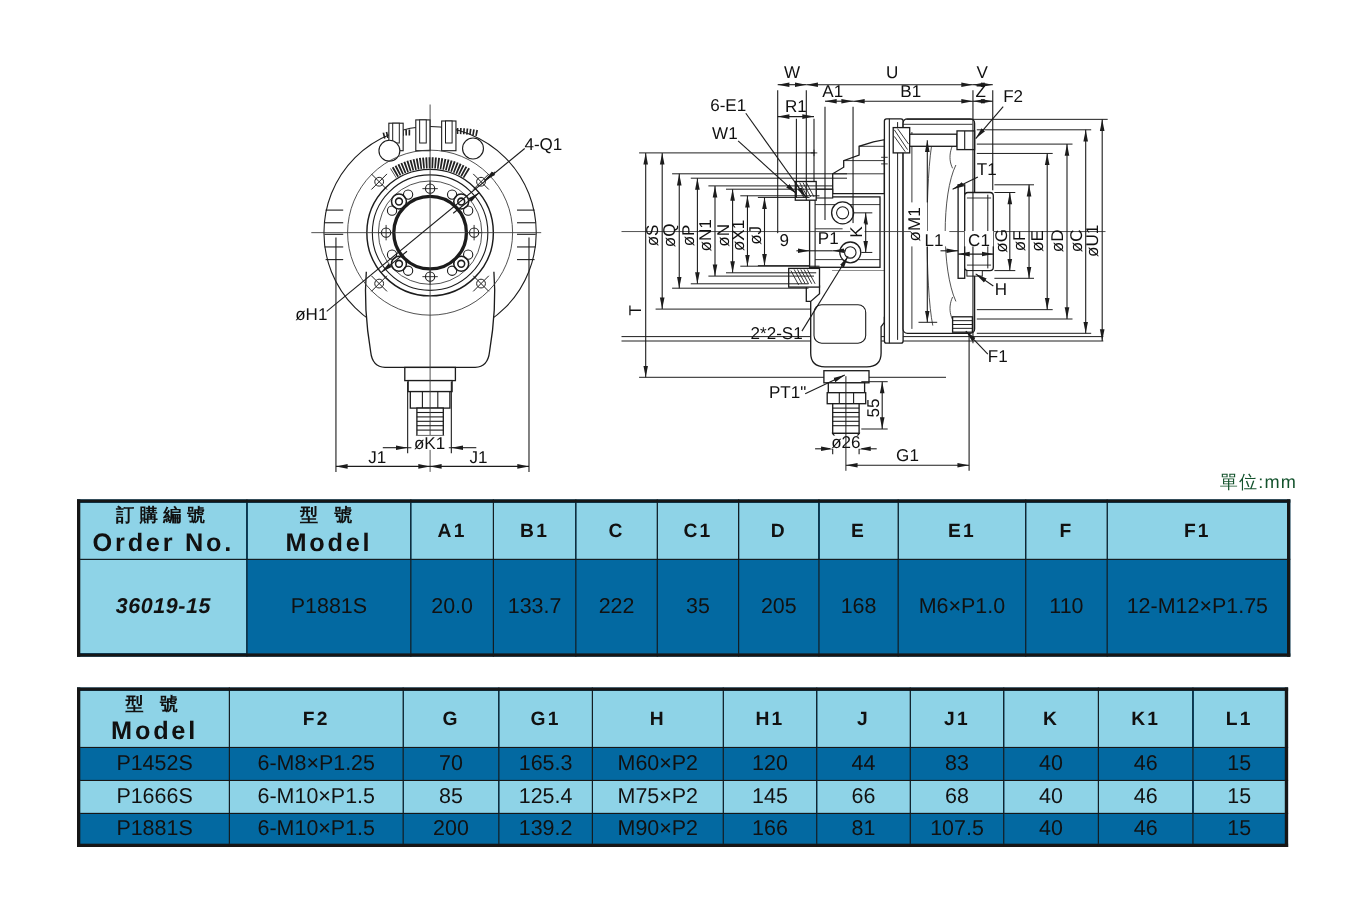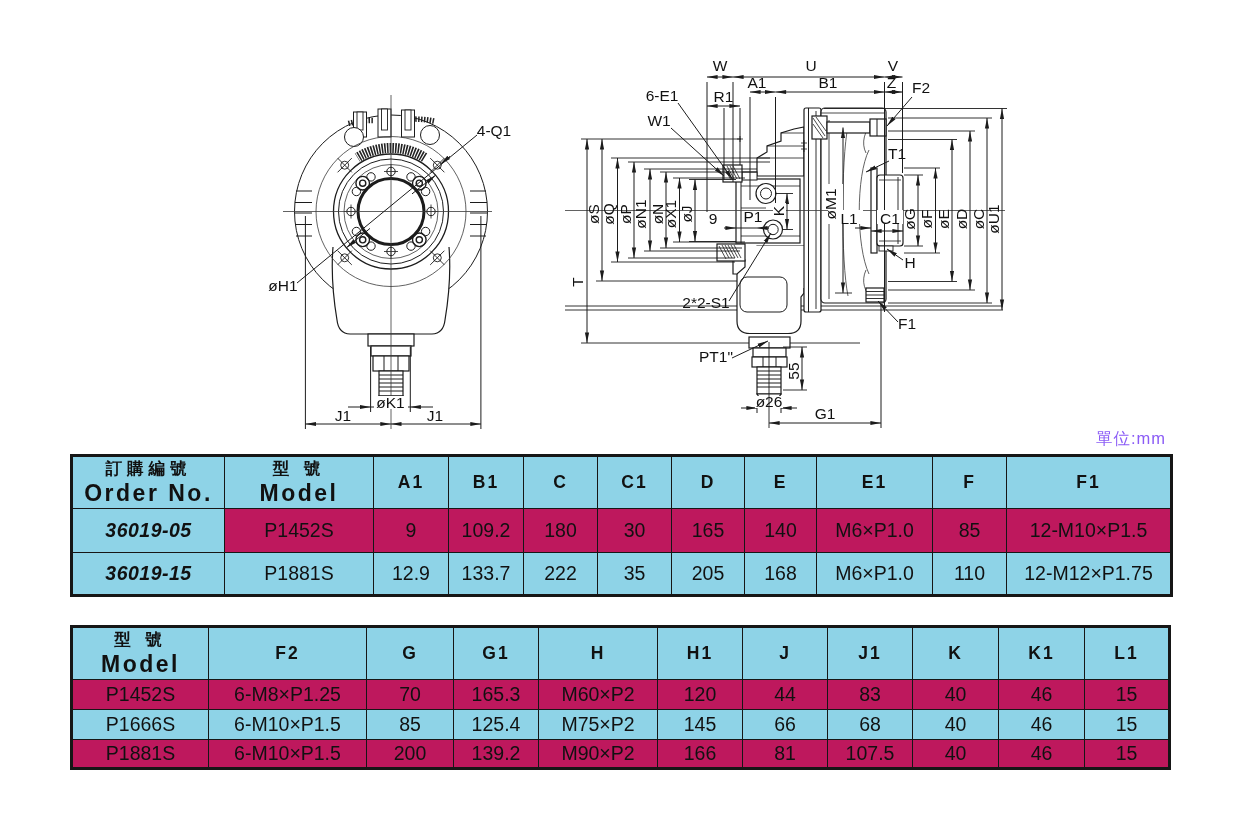--- a/index.html
+++ b/index.html
@@ -4,22 +4,22 @@
 <style>
   html,body{margin:0;padding:0;background:#fff;}
   body{width:1240px;height:827px;position:relative;font-family:"Liberation Sans",sans-serif;color:#111;}
   #drawing{position:absolute;left:0;top:0;}
   .d{stroke:#1c1c1c;stroke-width:1;fill:none;}
   .d2{stroke:#1c1c1c;stroke-width:1.4;fill:none;}
   .thin{stroke:#3a3a3a;stroke-width:0.8;fill:none;}
   .wf{fill:#ffffff;stroke:#1c1c1c;stroke-width:1.2;}
   .lbl{font:15.5px "Liberation Sans",sans-serif;fill:#111;}
   .lblbg{fill:#ffffff;}
-  #unit-note{position:absolute;right:74px;top:428px;font:16.5px "Liberation Sans",sans-serif;letter-spacing:1px;color:#8b5cf6;}
-  table.spec{position:absolute;border-collapse:collapse;table-layout:fixed;background:#be185d;}
+  #unit-note{position:absolute;right:61px;top:428px;font:16.5px "Liberation Sans",sans-serif;letter-spacing:1px;color:#14532d;}
+  table.spec{position:absolute;border-collapse:collapse;table-layout:fixed;background:#0369a1;}
   table.spec td,table.spec th{border:1.6px solid #161616;text-align:center;vertical-align:middle;padding:0;overflow:hidden;white-space:nowrap;}
   table.spec{border:3px solid #161616;}
   table.spec th{background:var(--blue);font-weight:bold;}
   #table1{left:70px;top:454px;width:1100px;height:143px;}
   #table2{left:70px;top:625px;width:1098px;height:143px;}
   .hzh{font-size:16.5px;letter-spacing:5px;font-weight:bold;}
   .hen{font-size:23px;letter-spacing:2.5px;font-weight:bold;}
   .hone{font-size:17.5px;letter-spacing:2px;font-weight:bold;}
   table.spec td{font-size:19.5px;}
   table.spec tr{height:29.8px;}
@@ -462,36 +462,23 @@
         <th><span class="hone">C1</span></th>
         <th><span class="hone">D</span></th>
         <th><span class="hone">E</span></th>
         <th><span class="hone">E1</span></th>
         <th><span class="hone">F</span></th>
         <th><span class="hone">F1</span></th>
       </tr>
   </thead>
   <tbody>
       <tr>
-        <td class="c0">36019-05</td>
-        <td>P1452S</td>
-        <td>9</td>
-        <td>109.2</td>
-        <td>180</td>
-        <td>30</td>
-        <td>165</td>
-        <td>140</td>
-        <td>M6×P1.0</td>
-        <td>85</td>
-        <td>12-M10×P1.5</td>
-      </tr>
-      <tr>
         <td class="c0">36019-15</td>
         <td>P1881S</td>
-        <td>12.9</td>
+        <td>20.0</td>
         <td>133.7</td>
         <td>222</td>
         <td>35</td>
         <td>205</td>
         <td>168</td>
         <td>M6×P1.0</td>
         <td>110</td>
         <td>12-M12×P1.75</td>
       </tr>
     </tbody>

